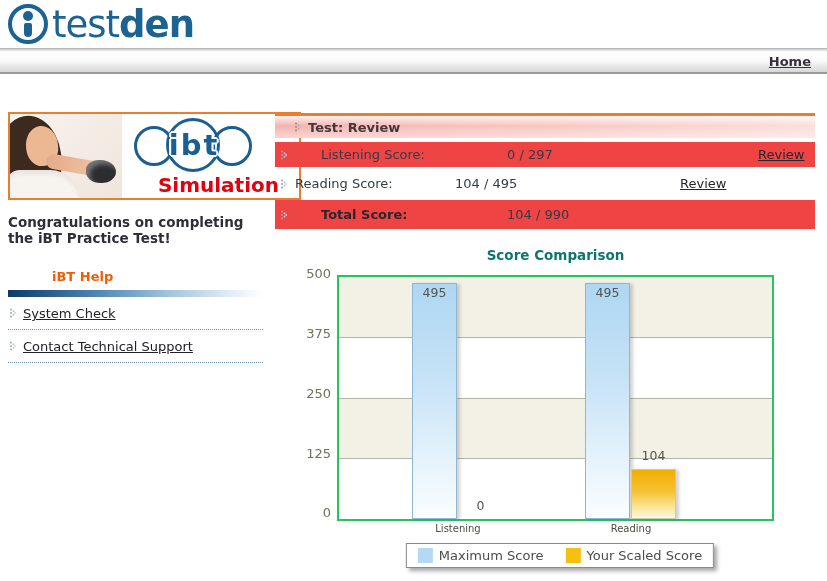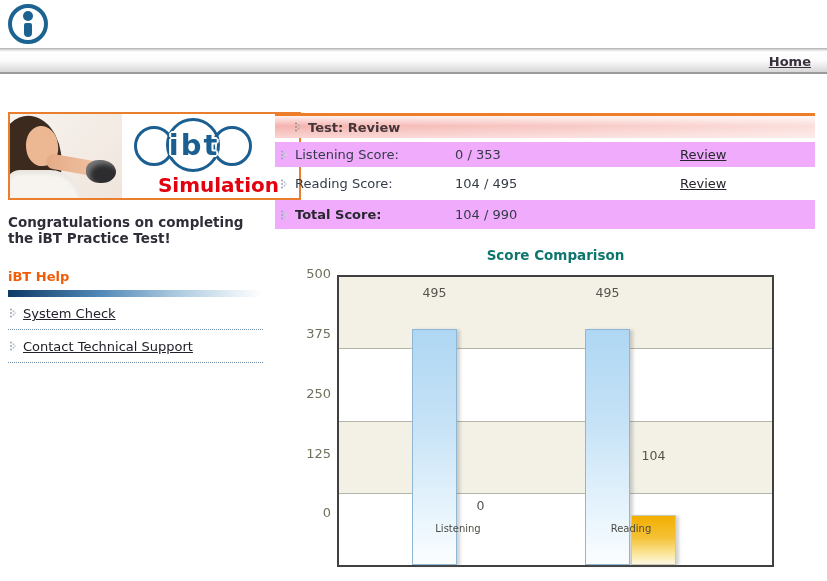--- a/index.html
+++ b/index.html
@@ -32,44 +32,44 @@
   .ibt-logo { position:absolute; left:118px; top:2px; width:132px; height:58px; }
   .ibt-logo .c { position:absolute; border:3px solid #1b5f92; border-radius:50%; }
   .ibt-logo .c1 { left:6px;  top:10px; width:40px; height:40px; }
   .ibt-logo .c2 { left:38px; top:2px;  width:54px; height:54px; }
   .ibt-logo .c3 { left:84px; top:10px; width:40px; height:40px; }
   .ibt-text { position:absolute; left:0; top:12px; width:132px; text-align:center; font-size:29px; font-weight:800; color:#1b5f92; letter-spacing:2px;
               text-shadow:-2px 0 #fff,2px 0 #fff,0 -2px #fff,0 2px #fff,-1px -1px #fff,1px 1px #fff,1px -1px #fff,-1px 1px #fff; }
   .simulation { position:absolute; right:20px; bottom:1px; font-size:20px; font-weight:800; color:#e3000f; }
   .congrats { margin-top:14px; font-size:13.5px; font-weight:700; color:#2e2e38; line-height:1.22; }
   .intro { margin-top:17px; line-height:1.28; color:#34343c; }
-  .help-h { margin-top:22px; font-size:13px; font-weight:700; color:#f25c05; }
+  .help-h { margin-top:22px; font-size:13px; font-weight:700; color:#f25c05;margin-left:44px; }
   .help-bar { margin-top:6px; height:7px; background:linear-gradient(90deg,#0d3a66 0%,#4f86b5 35%,#a8c8de 65%,#e4eef5 88%,#ffffff 100%); }
   .side-link { display:flex; align-items:center; gap:7px; padding:9px 0 8px 2px; }
   .side-link a { color:#21212b; text-decoration:underline; cursor:pointer; }
   .dotted { border-bottom:1px dotted #7090ae; }
 
   
   .main { position:absolute; left:275px; top:113px; width:540px; height:460px; }
   .main-header { height:25px; border-top:3px solid #ee7d2a; display:flex; align-items:center; gap:7px; padding-left:20px;
                  background:linear-gradient(180deg,rgba(255,255,255,.8) 0%,rgba(255,255,255,0) 45%,rgba(255,255,255,.45) 100%),
                             linear-gradient(90deg,#f5b3af 0%,#f8c9c5 55%,#fbdedb 100%);
                  font-size:13px; font-weight:700; color:#45363a; }
   .row { display:flex; align-items:center; height:25px; margin-top:4px; font-size:13px; color:#333b48; padding-left:6px; }
-  .row.blue { background:#f0abfc; }
+  .row.blue { background:#ef4444;gap:26px; }
   .row .bullet { margin-right:8px; }
   .row .label { width:160px; }
   .row .value { width:225px; }
   .row.bold .label { font-weight:700; color:#27272f; }
   .row a.review { color:#26262e; text-decoration:underline; cursor:pointer; }
   .row.total { height:29px; }
 
   
   .chart-title { position:absolute; left:62px; top:134px; width:437px; text-align:center; font-size:13.5px; font-weight:700; color:#0f766e; }
-  .plot { position:absolute; left:62px; top:162px; width:437px; height:292px; border:2px solid #404040; background:#fff; }
+  .plot { position:absolute; left:62px; top:162px; width:437px; height:246px; border:2px solid #22c55e; background:#fff; }
   .bands { position:absolute; inset:0; display:flex; flex-direction:column; }
   .band { flex:1 1 0; }
   .band.cream { background:#f3f1e6; }
   .band.grid { border-bottom:1px solid #b4b4a8; }
   .bar { position:absolute; bottom:0; width:45px; border:1px solid #8fb6d2; box-shadow:3px 1px 3px rgba(110,110,110,.3); }
   .bar.blue { background:linear-gradient(180deg,#aed7f3 0%,#c6e2f6 40%,#e9f5fd 80%,#fbfdff 100%); }
   .bar.yellow { border-color:#c9c9b4; background:linear-gradient(180deg,#f2ae00 0%,#f5c235 45%,#fbe79e 80%,#fdf8e3 100%); }
   .bar-label { position:absolute; width:45px; text-align:center; font-size:12.5px; color:#54544c; }
   .ylab { position:absolute; left:14px; width:42px; text-align:right; font-size:13px; color:#70705e; }
   .xlab { position:absolute; top:410px; width:92px; text-align:center; font-size:10px; color:#4b4b42; }
@@ -82,20 +82,21 @@
 </head>
 <body>
 
 <div class="page">
 
   <div class="logo">
     <span class="logo-icon">
         <span class="dot"></span>
         <span class="stem"></span>
       </span>
+    <span class="logo-text"><span>test</span><b>den</b></span>
   </div>
   <div class="topbar">
     <a>Home</a>
   </div>
 
   <div class="sidebar">
     <div class="promo">
       <div class="photo">
         <div class="hair"></div>
           <div class="face"></div>
@@ -159,21 +160,21 @@
     <div class="row blue">
       <svg class="bullet" width="6" height="10" viewBox="0 0 6 10">
           <circle cx="1" cy="1.5" r="1" fill="#98a4b5"></circle>
           <circle cx="1" cy="5" r="1" fill="#98a4b5"></circle>
           <circle cx="1" cy="8.5" r="1" fill="#98a4b5"></circle>
           <circle cx="3.5" cy="3.2" r="1" fill="#b9c3d0"></circle>
           <circle cx="3.5" cy="6.8" r="1" fill="#b9c3d0"></circle>
           <circle cx="5.1" cy="5" r=".9" fill="#cdd5de"></circle>
         </svg>
       <span class="label">Listening Score:</span>
-      <span class="value">0 / 353</span>
+      <span class="value">0 / 297</span>
       <a class="review">Review</a>
     </div>
     <div class="row">
       <svg class="bullet" width="6" height="10" viewBox="0 0 6 10">
           <circle cx="1" cy="1.5" r="1" fill="#98a4b5"></circle>
           <circle cx="1" cy="5" r="1" fill="#98a4b5"></circle>
           <circle cx="1" cy="8.5" r="1" fill="#98a4b5"></circle>
           <circle cx="3.5" cy="3.2" r="1" fill="#b9c3d0"></circle>
           <circle cx="3.5" cy="6.8" r="1" fill="#b9c3d0"></circle>
           <circle cx="5.1" cy="5" r=".9" fill="#cdd5de"></circle>
@@ -216,15 +217,25 @@
       <div class="bar yellow" style="left: 292px; height: 50px;"></div>
       <div class="bar-label" style="left: 73px; top: 8px;">495</div>
       <div class="bar-label" style="left: 119px; top: 221px;">0</div>
       <div class="bar-label" style="left: 246px; top: 8px;">495</div>
       <div class="bar-label" style="left: 292px; top: 171px;">104</div>
     </div>
 
     <div class="xlab" style="left:137px">Listening</div>
     <div class="xlab" style="left:310px">Reading</div>
 
+    <div class="legend">
+      <span class="item">
+        <span class="swatch" style="background: rgb(180, 217, 243);"></span>
+        <span>Maximum Score</span>
+      </span>
+      <span class="item">
+        <span class="swatch" style="background: rgb(245, 192, 17);"></span>
+        <span>Your Scaled Score</span>
+      </span>
+    </div>
   </div>
 
 </div>
 
 </body></html>

